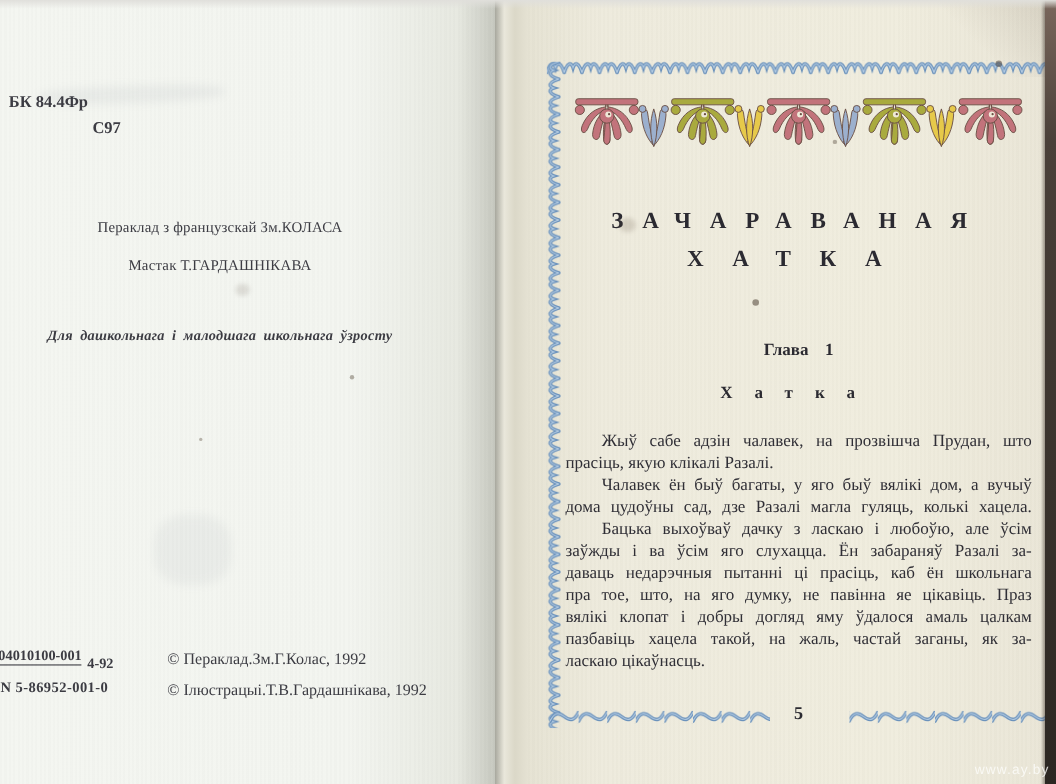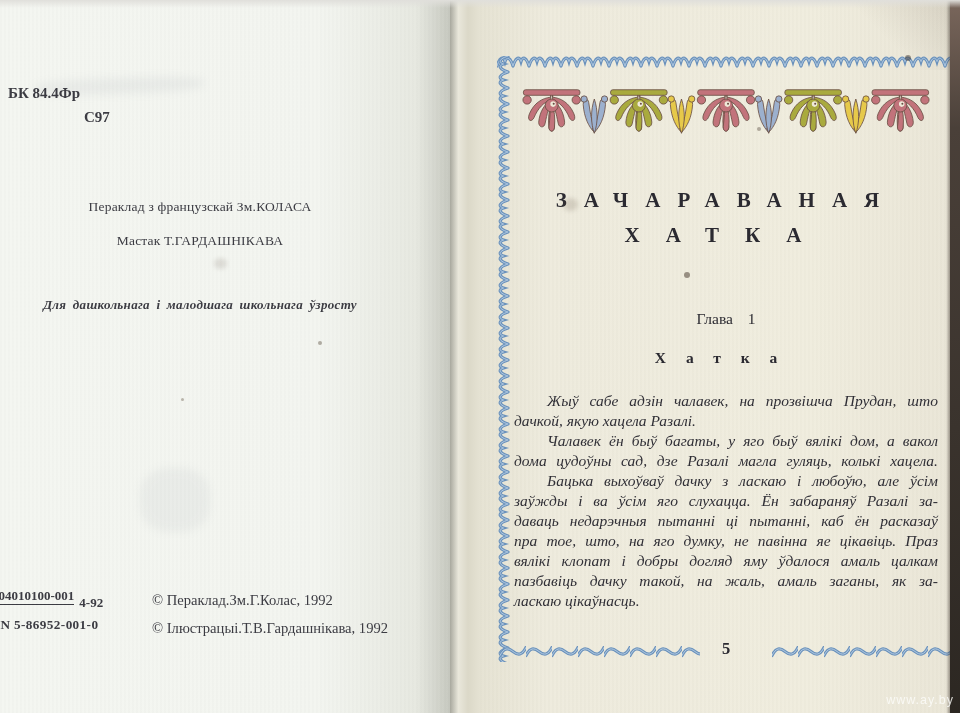--- a/index.html
+++ b/index.html
@@ -49,25 +49,25 @@
   .rope-top{left:497px;top:55px;}
   .rope-left{left:497px;top:56px;}
   .rope-bottom-left{left:500px;top:646px;}
   .rope-bottom-right{left:772px;top:646px;}
 
   .frieze{position:absolute;left:522px;top:87px;}
 
   .title-block{position:absolute;left:514px;top:188px;width:424px;text-align:center;font-weight:bold;color:#2b2a31;}
   .title-l1{font-size:21px;letter-spacing:17px;}
   .title-l2{font-size:21px;letter-spacing:26px;margin-top:10px;}
-  .chapter{position:absolute;left:514px;top:310px;width:424px;text-align:center;font-weight:normal;font-size:15.5px;word-spacing:11px;color:#2b2a31;}
+  .chapter{position:absolute;left:514px;top:310px;width:424px;text-align:center;font-weight:bold;font-size:15.5px;word-spacing:11px;color:#2b2a31;}
   .chapter-title{position:absolute;left:514px;top:349px;width:424px;text-align:center;font-weight:bold;font-size:15.5px;letter-spacing:20px;color:#2b2a31;}
 
   .bodytext{position:absolute;left:514px;top:391px;width:424px;font-size:15.5px;line-height:19.95px;color:#302f36;}
-  .bodyline{text-align:justify;text-align-last:justify;white-space:normal;font-style:italic;}
+  .bodyline{text-align:justify;text-align-last:justify;white-space:normal;}
   .bodyline.end{text-align-last:left;}
   .bodyline.indent{text-indent:33px;}
 
   .pagenum{position:absolute;left:712px;top:639px;width:28px;text-align:center;font-weight:bold;font-size:16.5px;color:#2b2a31;}
 
   
   .photo-edge-right{position:absolute;right:0;top:0;width:10px;height:713px;
     background:linear-gradient(180deg,#7a675c 0%,#4a4039 18%,#3a332d 60%,#2c2722 100%);}
   .photo-edge-right::before{content:"";position:absolute;left:-4px;top:0;width:4px;height:713px;
     background:linear-gradient(90deg,rgba(90,75,60,0),rgba(60,50,42,.45));}
@@ -182,29 +182,29 @@
 
   <div class="title-block">
     <div class="title-l1">ЗАЧАРАВАНАЯ</div>
     <div class="title-l2">ХАТКА</div>
   </div>
   <div class="chapter">Глава 1</div>
   <div class="chapter-title">Хатка</div>
 
   <div class="bodytext">
     <div class="bodyline indent">Жыў сабе адзін чалавек, на прозвішча Прудан, што</div>
-    <div class="bodyline end">дачкой, якую хацела Разалі.</div>
-    <div class="bodyline indent">Чалавек ён быў багаты, у яго быў вялікі дом, а вакол</div>
+    <div class="bodyline end">прасіць, якую клікалі Разалі.</div>
+    <div class="bodyline indent">Чалавек ён быў багаты, у яго быў вялікі дом, а вучыў</div>
     <div class="bodyline">дома цудоўны сад, дзе Разалі магла гуляць, колькі хацела.</div>
     <div class="bodyline indent">Бацька выхоўваў дачку з ласкаю і любоўю, але ўсім</div>
     <div class="bodyline">заўжды і ва ўсім яго слухацца. Ён забараняў Разалі за-</div>
-    <div class="bodyline">даваць недарэчныя пытанні ці пытанні, каб ён расказаў</div>
+    <div class="bodyline">даваць недарэчныя пытанні ці прасіць, каб ён школьнага</div>
     <div class="bodyline">пра тое, што, на яго думку, не павінна яе цікавіць. Праз</div>
     <div class="bodyline">вялікі клопат і добры догляд яму ўдалося амаль цалкам</div>
-    <div class="bodyline">пазбавіць дачку такой, на жаль, амаль заганы, як за-</div>
+    <div class="bodyline">пазбавіць хацела такой, на жаль, частай заганы, як за-</div>
     <div class="bodyline end">ласкаю цікаўнасць.</div>
   </div>
 
   <div class="pagenum">5</div>
 
   <div class="speck" style="left:563px;top:198px;width:15px;height:13px;background:rgba(95,75,60,.18);filter:blur(2px)"></div>
   <div class="speck" style="left:684px;top:272px;width:6px;height:6px;background:rgba(80,68,55,.55)"></div>
   <div class="speck" style="left:757px;top:127px;width:4px;height:4px;background:rgba(80,68,55,.4)"></div>
   <div class="speck" style="left:905px;top:55px;width:6px;height:6px;background:rgba(70,58,48,.5)"></div>
 

